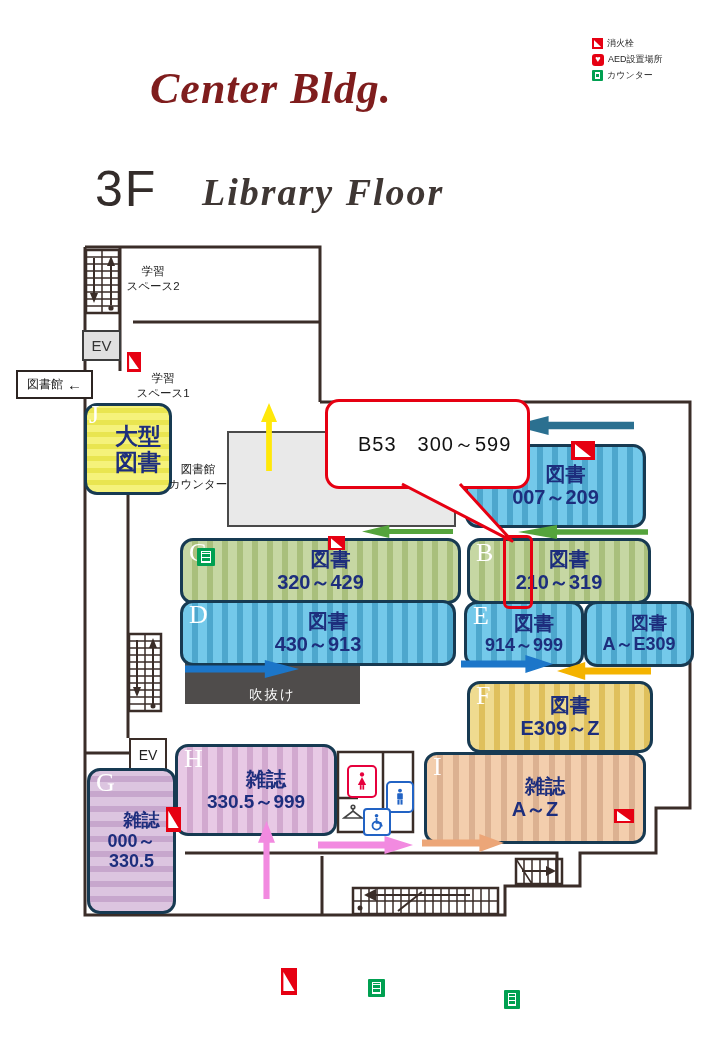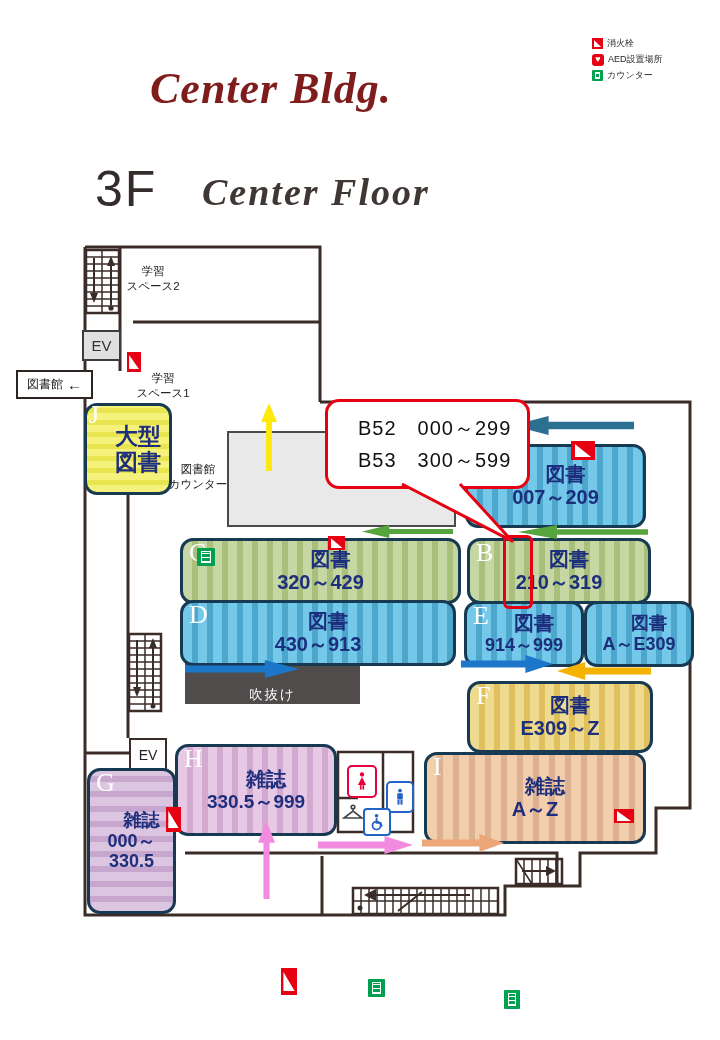--- a/index.html
+++ b/index.html
@@ -97,21 +97,21 @@
       <span class="aed" style="width:12px;height:12px"></span>
       <span class="lg-label">AED設置場所</span>
     </div>
     <div class="lg-row">
       <span class="evac" style="width:11px;height:11px;display:inline-block"></span>
       <span class="lg-label">カウンター</span>
     </div>
   </div>
 
   <div class="abs floor-num">3F</div>
-  <div class="abs floor-name">Center Floor</div>
+  <div class="abs floor-name">Library Floor</div>
 
   <svg class="abs" style="left:0;top:0;z-index:1" width="720" height="1040" viewBox="0 0 720 1040">
     <g stroke="#3a2d28" stroke-width="3" fill="none">
       <path d="M85 247 H320 V402"></path>
       <path d="M85 247 V371"></path>
       <path d="M85 394 V915 H505 V886 H580 V853 H656 V808 H690 V402 H320"></path>
       <path d="M185 853 H557 V886"></path>
       <path d="M120 247 V371"></path>
       <path d="M133 322 H320"></path>
       <path d="M85 753 H130"></path>
@@ -278,20 +278,19 @@
   <div class="ric" style="left:363px;top:808px;width:24px;height:24px;border:2.5px solid #2263c4;border-radius:4px">
     <svg width="18" height="18" viewBox="0 0 20 20" fill="none" stroke="#2263c4" stroke-width="2">
       <circle cx="9.5" cy="3" r="2" fill="#2263c4" stroke="none"></circle>
       <path d="M9.5 5.5 V11 H14 L15.5 15"></path>
       <circle cx="9.5" cy="14" r="4.5"></circle>
     </svg>
   </div>
 
   <div class="abs highlight"></div>
   <div class="abs callout">
-    <div>B52　000～299</div>
     <div>B53　300～599</div>
   </div>
   <svg class="abs" style="left:0;top:0;z-index:7;pointer-events:none" width="720" height="1040" viewBox="0 0 720 1040">
     <path d="M402 484 L512 541 L460 484" fill="#ffffff" stroke="#e60012" stroke-width="3" stroke-linejoin="round"></path>
   </svg>
 
 </div>
 
 </body></html>

